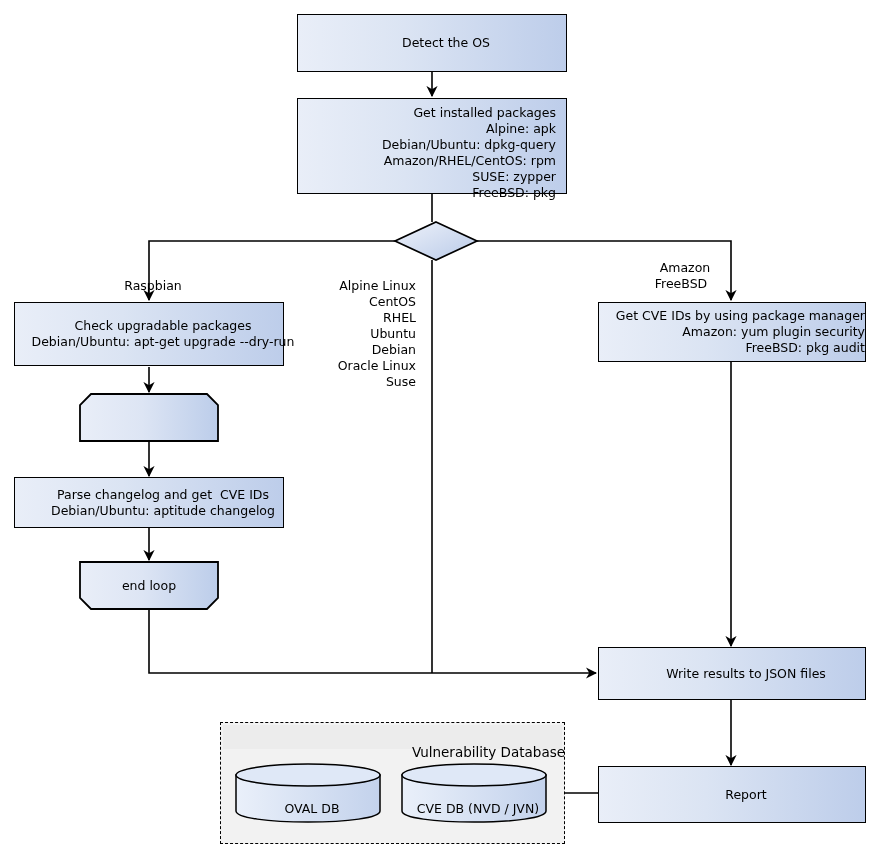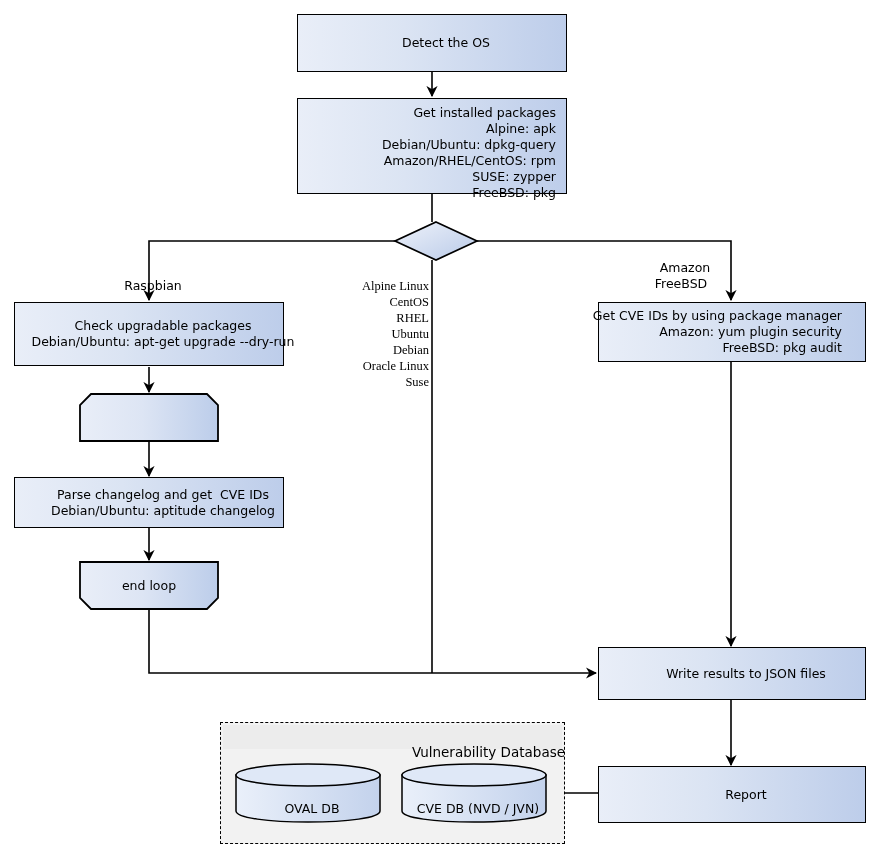--- a/index.html
+++ b/index.html
@@ -178,39 +178,39 @@
 Debian/Ubuntu: aptitude changelog</span>
 </div>
 
 <div class="node loop-end" style="left:79px; top:561px; width:140px; height:49px;">
   <svg class="shape" viewBox="0 0 140 49" preserveAspectRatio="none">
     <polygon points="1,1 139,1 139,37 128,48 12,48 1,37" fill="url(#nodegrad)" stroke="#000000" stroke-width="1.8" vector-effect="non-scaling-stroke"></polygon>
   </svg>
   <span class="txt txt-center" style="position:relative;">end loop</span>
 </div>
 
-<div class="node rect" style="left:598px; top:302px; width:268px; height:60px; padding:4px 23px; justify-content:flex-end;">
+<div class="node rect" style="left:598px; top:302px; width:268px; height:60px; padding:4px 0; justify-content:flex-end;">
   <span class="txt txt-right">Get CVE IDs by using package manager
 Amazon: yum plugin security
 FreeBSD: pkg audit</span>
 </div>
 
 <div class="node rect" style="left:598px; top:647px; width:268px; height:53px;">
   <span class="txt txt-center">Write results to JSON files</span>
 </div>
 
 <div class="node rect" style="left:598px; top:766px; width:268px; height:57px;">
   <span class="txt txt-center">Report</span>
 </div>
 
 <div class="free-label lbl-center" style="left:149px; top:262px; width:200px; margin-left:-100px;">
   <span>Raspbian</span>
 </div>
 
-<div class="free-label lbl-right" style="left:229px; top:262px; width:200px;font-family:Liberation Serif, serif;">
+<div class="free-label lbl-right" style="left:216px; top:262px; width:200px;">
   <span>Alpine Linux
 CentOS
 RHEL
 Ubuntu
 Debian
 Oracle Linux
 Suse</span>
 </div>
 
 <div class="free-label lbl-center" style="left:631px; top:244px; width:100px;">

